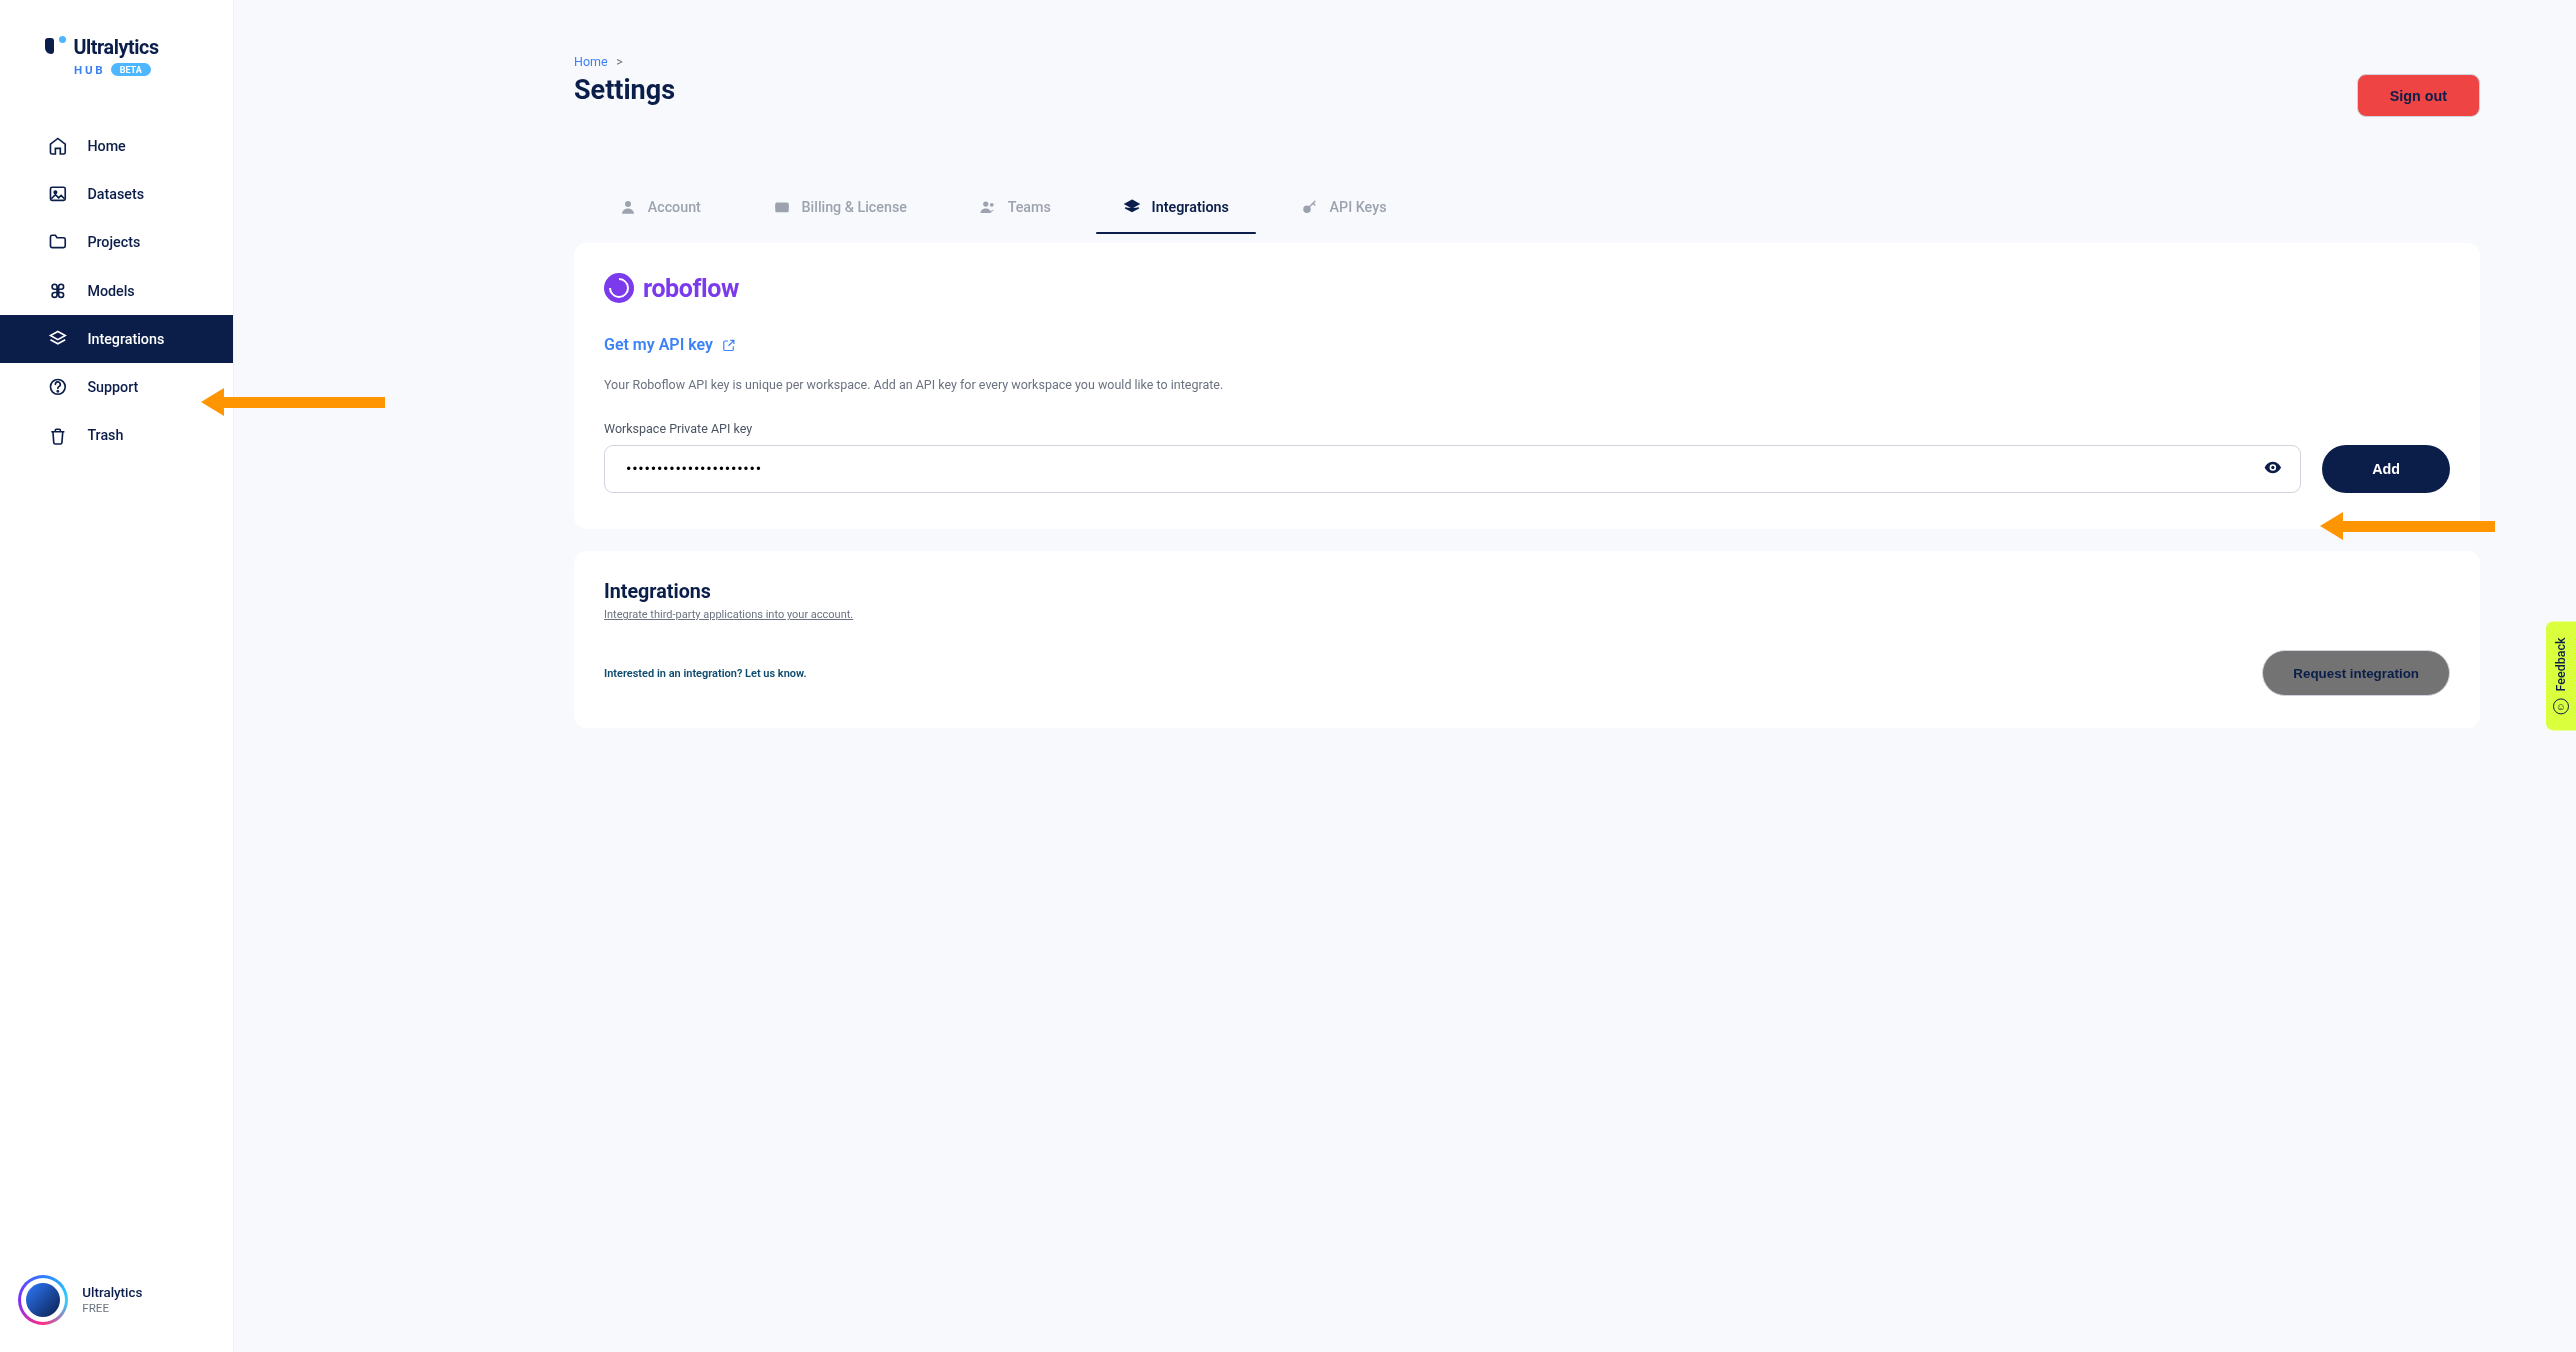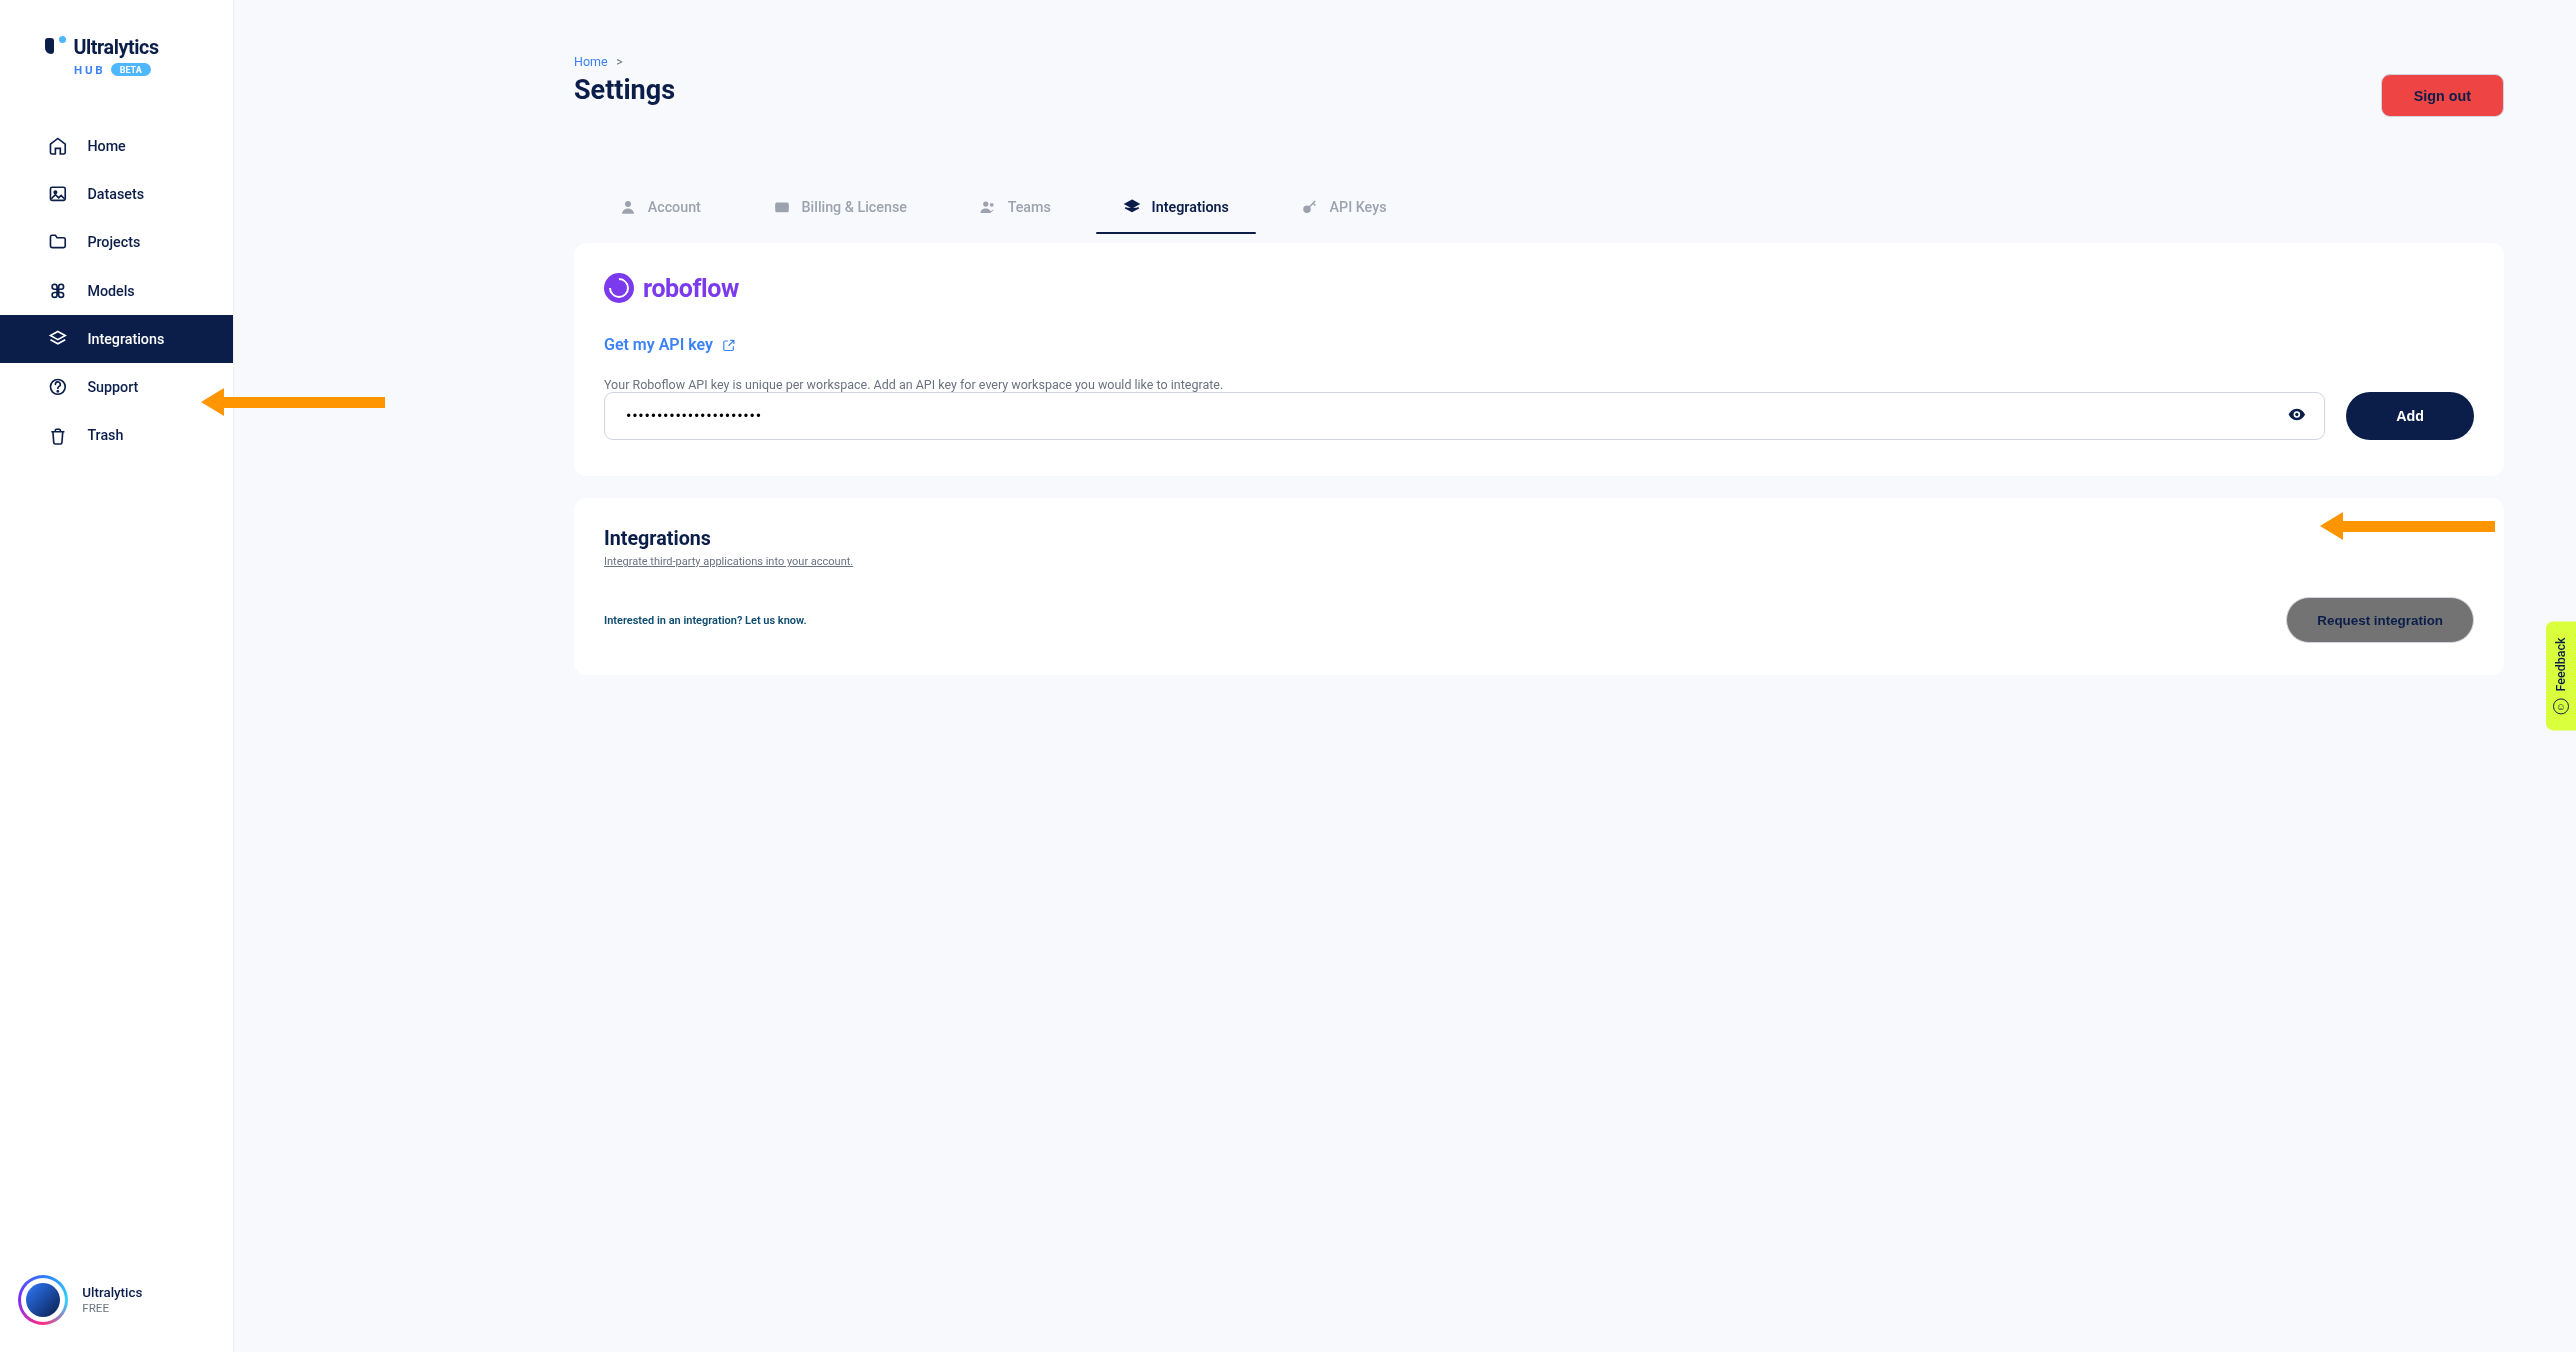--- a/index.html
+++ b/index.html
@@ -25,21 +25,21 @@
     .nav-item svg { width: 19.7px; height: 19.7px; stroke: currentColor; fill: none; stroke-width: 2; }
     
     .sidebar-footer { padding: 21.5px 18px 27px; display: flex; align-items: center; gap: 14.3px; }
     .avatar { width: 50px; height: 50px; border-radius: 50%; background: conic-gradient(from 180deg, #ff2e7e, #7b2eff, #2e7aff, #2ed4ff, #ff2e7e); padding: 2.7px; }
     .avatar-inner { width: 100%; height: 100%; border-radius: 50%; background: #fff; display: flex; align-items: center; justify-content: center; }
     .avatar-core { width: 34px; height: 34px; border-radius: 50%; background: linear-gradient(135deg, #2e7aff, #0b1e4a); }
     .user-name { font-size: 13.4px; font-weight: 500; color: #0b1e4a; }
     .user-plan { font-size: 11.6px; color: #6b7280; margin-top: 1.8px; }
     
     
-    .main { flex: 1; padding: 54px 72px 36px 340px; position: relative; overflow-y: auto; }
+    .main { flex: 1; padding: 54px 96px 36px 340px; position: relative; overflow-y: auto; }
     .breadcrumb { font-size: 12.5px; color: #3b82f6; margin-bottom: 5.4px; }
     .breadcrumb a { color: #3b82f6; text-decoration: none; }
     .breadcrumb .sep { color: #6b7280; margin-left: 5.4px; }
     .page-header { display: flex; justify-content: space-between; align-items: flex-start; }
     .page-title { font-size: 27px; font-weight: 700; color: #0b1e4a; }
     .signout-btn { padding: 12.5px 32px; border: 0.9px solid #d0d5dd; border-radius: 9px; background: #ef4444; font-size: 14.3px; font-weight: 600; color: #0b1e4a; cursor: pointer; }
     
     
     .tabs { display: flex; gap: 72px; margin-top: 81px; padding-left: 45px; border-bottom: 0; }
     .tab { display: flex; align-items: center; gap: 10.7px; padding-bottom: 18px; font-size: 14.3px; font-weight: 500; color: #9ca3af; cursor: pointer; position: relative; }
@@ -232,20 +232,21 @@
         <div class="roboflow-mark"></div>
         <span class="roboflow-text">roboflow</span>
       </div>
       <div class="api-link">
         <span>Get my API key</span>
         <svg viewBox="0 0 24 24">
             <path d="M14 4h6v6M20 4l-9 9M19 14v5a2 2 0 0 1-2 2H5a2 2 0 0 1-2-2V7a2 2 0 0 1 2-2h5"></path>
           </svg>
       </div>
       <p class="api-desc">Your Roboflow API key is unique per workspace. Add an API key for every workspace you would like to integrate.</p>
+      <p class="input-label">Workspace Private API key</p>
       <div class="input-row">
         <div class="input-wrapper">
           <input type="password" class="api-input" value="••••••••••••••••••••••" style="">
           <span class="eye-icon"><svg viewBox="0 0 24 24">
                 <path d="M12 5c-5 0-9 4.5-10 7 1 2.5 5 7 10 7s9-4.5 10-7c-1-2.5-5-7-10-7zm0 11a4 4 0 1 1 0-8 4 4 0 0 1 0 8z"></path>
                 <circle cx="12" cy="12" r="2"></circle>
               </svg></span>
         </div>
         <button class="add-btn">Add</button>
       </div>

